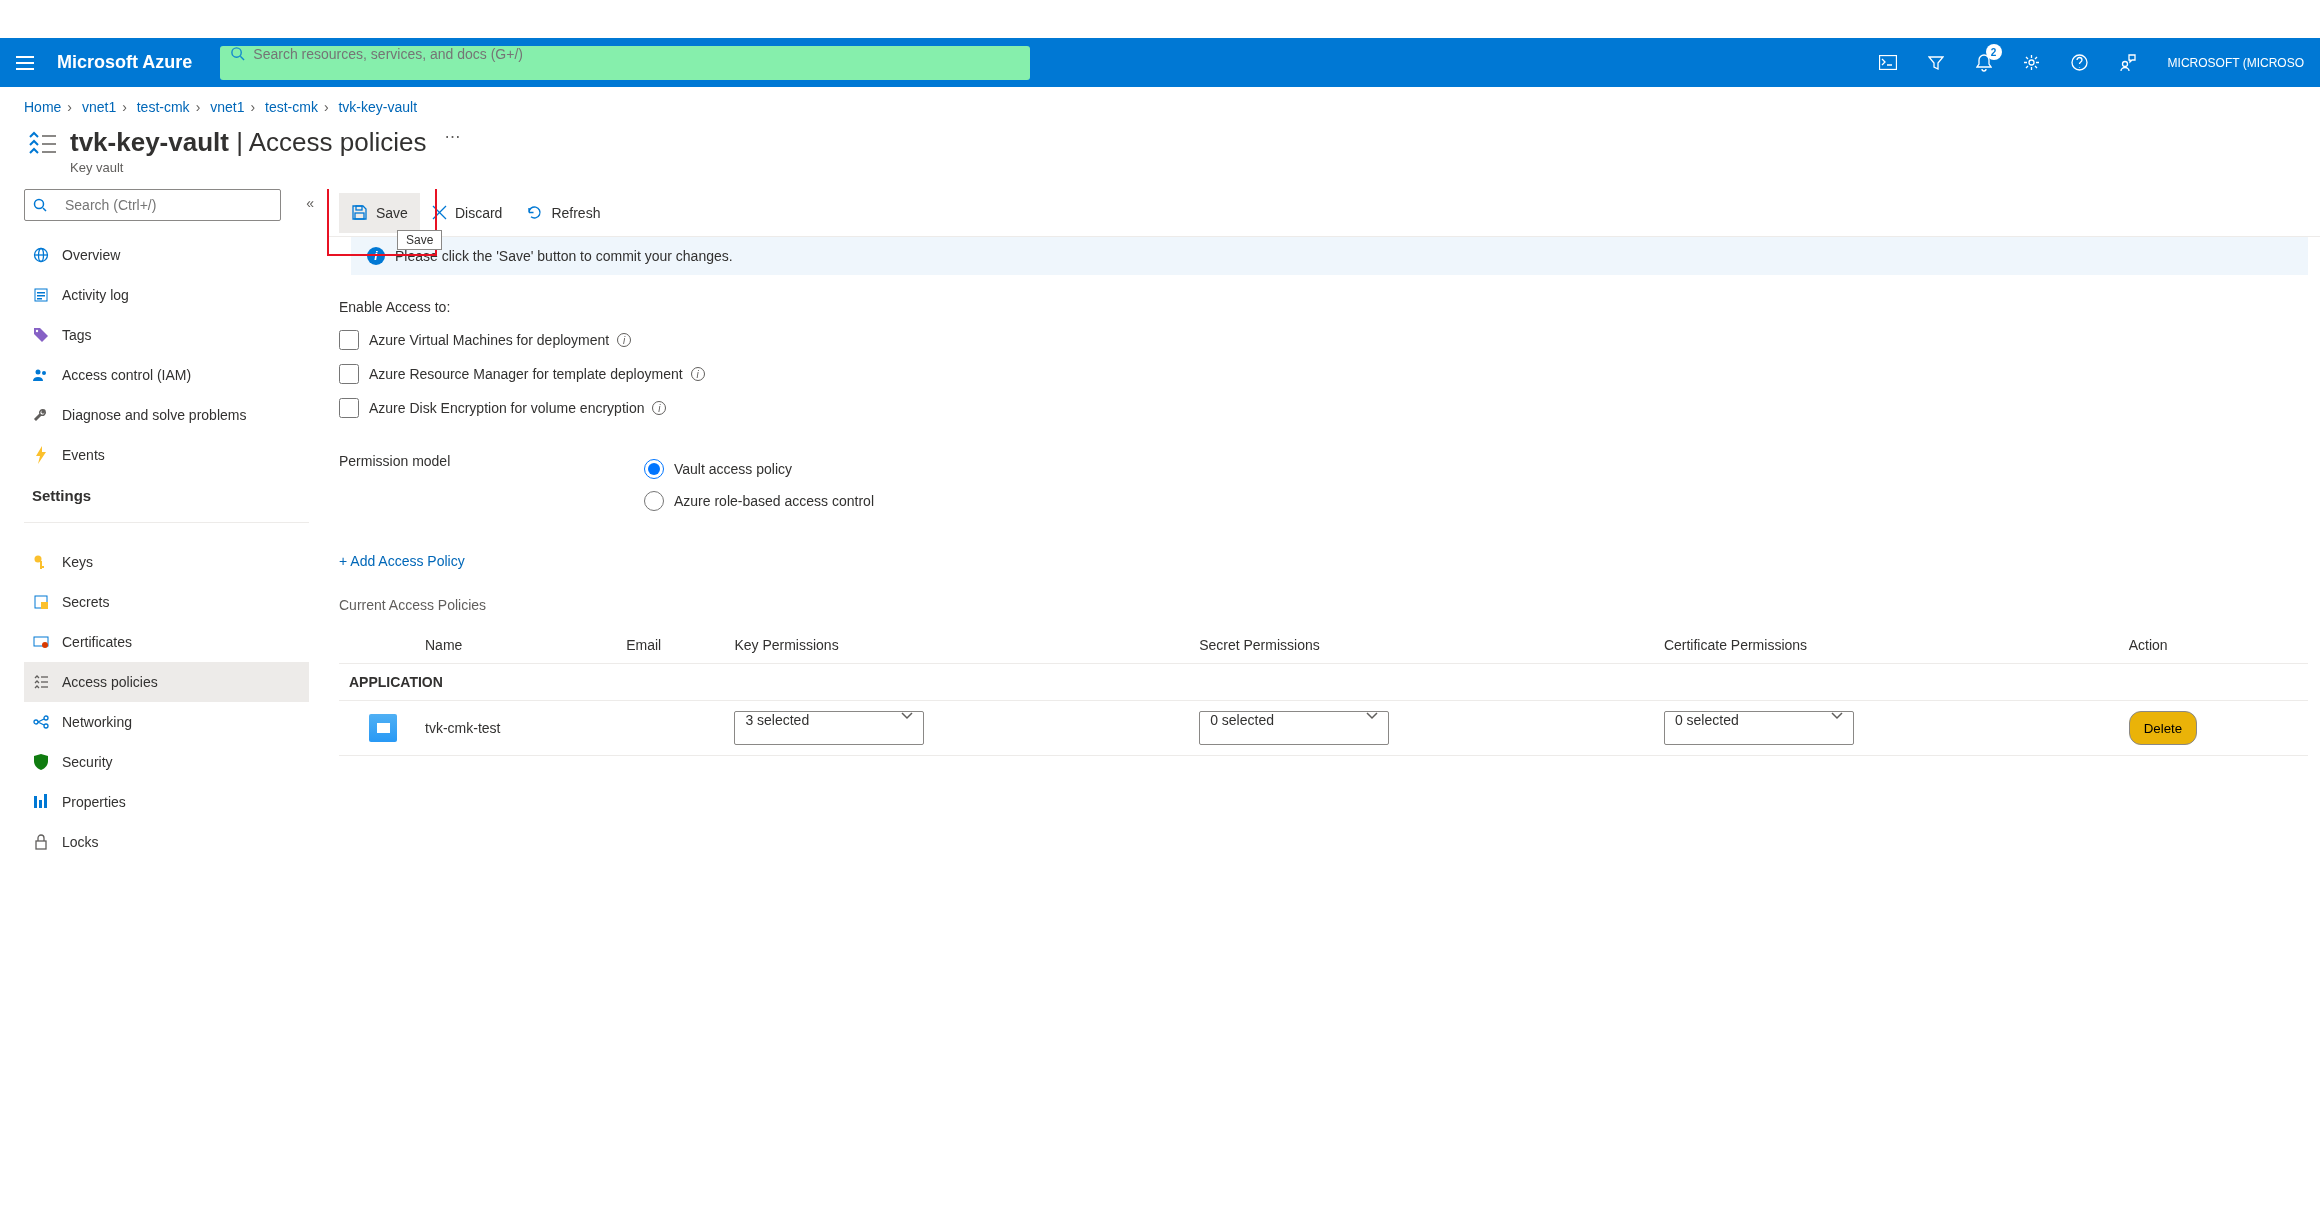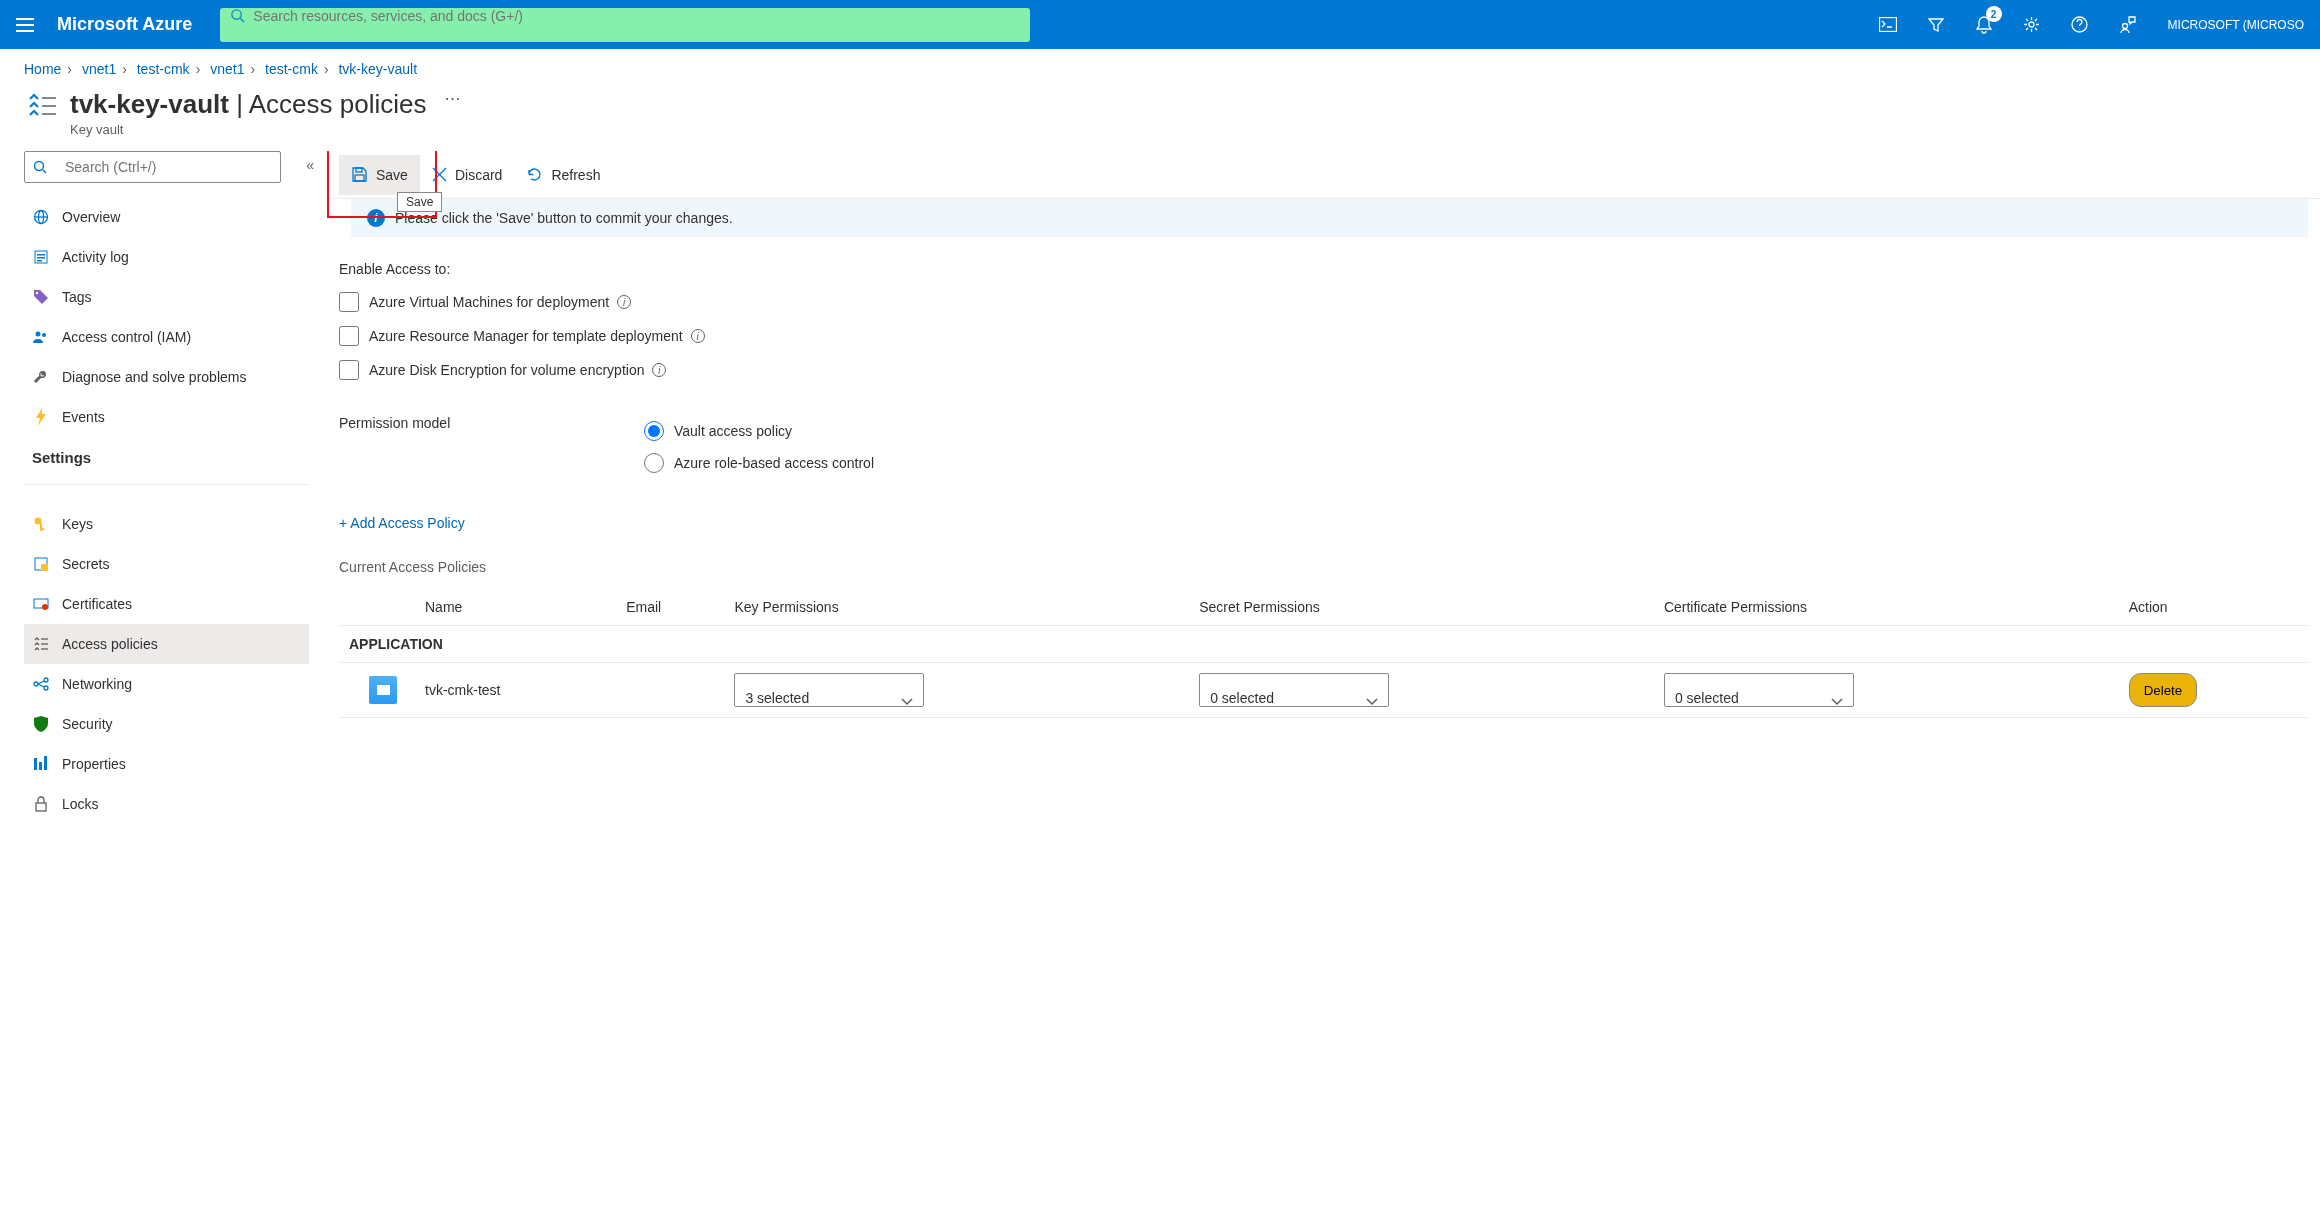--- a/index.html
+++ b/index.html
@@ -1,19 +1,19 @@
 <!DOCTYPE html>
 <html><head>
 <meta charset="utf-8">
 <style>
 * { box-sizing: border-box; margin: 0; padding: 0; font-family: "Segoe UI", -apple-system, sans-serif; }
 body { background: #fff; color: #323130; font-size: 14px; overflow: hidden; width: 2320px; height: 1222px; }
 
 
-.topbar { height: 49px; background: #0078d4; display: flex; align-items: center; color: #fff; }
+.topbar { height: 49px; background: #0078d4; display: flex; align-items: center; color: #fff; margin-top: 38px; }
 .hamburger { width: 49px; height: 49px; display: flex; align-items: center; justify-content: center; }
 .brand { font-size: 18px; font-weight: 600; padding: 0 18px 0 8px; }
 .searchbox { flex: 0 0 810px; height: 34px; background: #86efac; border-radius: 3px; display: flex; align-items: flex-start; padding: 0 10px; margin-left: 10px; }
 .searchbox svg { opacity: .85; }
 .searchbox input { background: transparent; border: none; outline: none; font-size: 14px; margin-left: 8px; flex: 1; color: #323130; }
 .topbar .spacer { flex: 1; }
 .topicons { display: flex; align-items: center; height: 100%; }
 .topicon { width: 48px; height: 49px; display: flex; align-items: center; justify-content: center; position: relative; }
 .badge { position: absolute; top: 6px; right: 6px; background: #fff; color: #0078d4; font-size: 10px; font-weight: 600; border-radius: 50%; width: 16px; height: 16px; display: flex; align-items: center; justify-content: center; }
 .account { padding: 0 16px; font-size: 12px; text-align: right; }
@@ -72,21 +72,21 @@
 
 .link { color: #0067b8; margin-top: 36px; display: inline-block; cursor: pointer; }
 .sect { font-size: 14px; margin-top: 28px; color: #605e5c; }
 
 table { width: 100%; border-collapse: collapse; margin-top: 14px; }
 th { text-align: left; font-weight: 400; color: #323130; padding: 10px 6px; font-size: 14px; }
 .grp-row td { font-weight: 600; padding: 10px 10px; border-bottom: 1px solid #edebe9; border-top: 1px solid #edebe9; }
 .data-row td { padding: 10px 6px; border-bottom: 1px solid #edebe9; }
 .app-ico { width: 28px; height: 28px; background: linear-gradient(#50b0f4,#2899f5); display: inline-flex; align-items: center; justify-content: center; border-radius: 2px; margin: 0 10px 0 24px; vertical-align: middle; }
 .app-ico::after { content: ""; width: 13px; height: 10px; background: #fff; }
-.dd { height: 34px; border: 1px solid #8a8886; border-radius: 2px; display: flex; align-items: flex-end; justify-content: space-between; padding: 0 10px; width: 190px; background: #fff; }
+.dd { height: 34px; border: 1px solid #8a8886; border-radius: 2px; display: flex; align-items: flex-start; justify-content: space-between; padding: 0 10px; width: 190px; background: #fff; }
 .del-btn { height: 34px; border: 1px solid #8a8886; border-radius: 12px; padding: 0 14px; background: #eab308; cursor: pointer; }
 </style>
 </head>
 <body>
 
 <div class="topbar">
   <div class="hamburger">
     <svg width="18" height="14" viewBox="0 0 18 14" fill="#fff">
         <rect width="18" height="2"></rect>
         <rect y="6" width="18" height="2"></rect>

